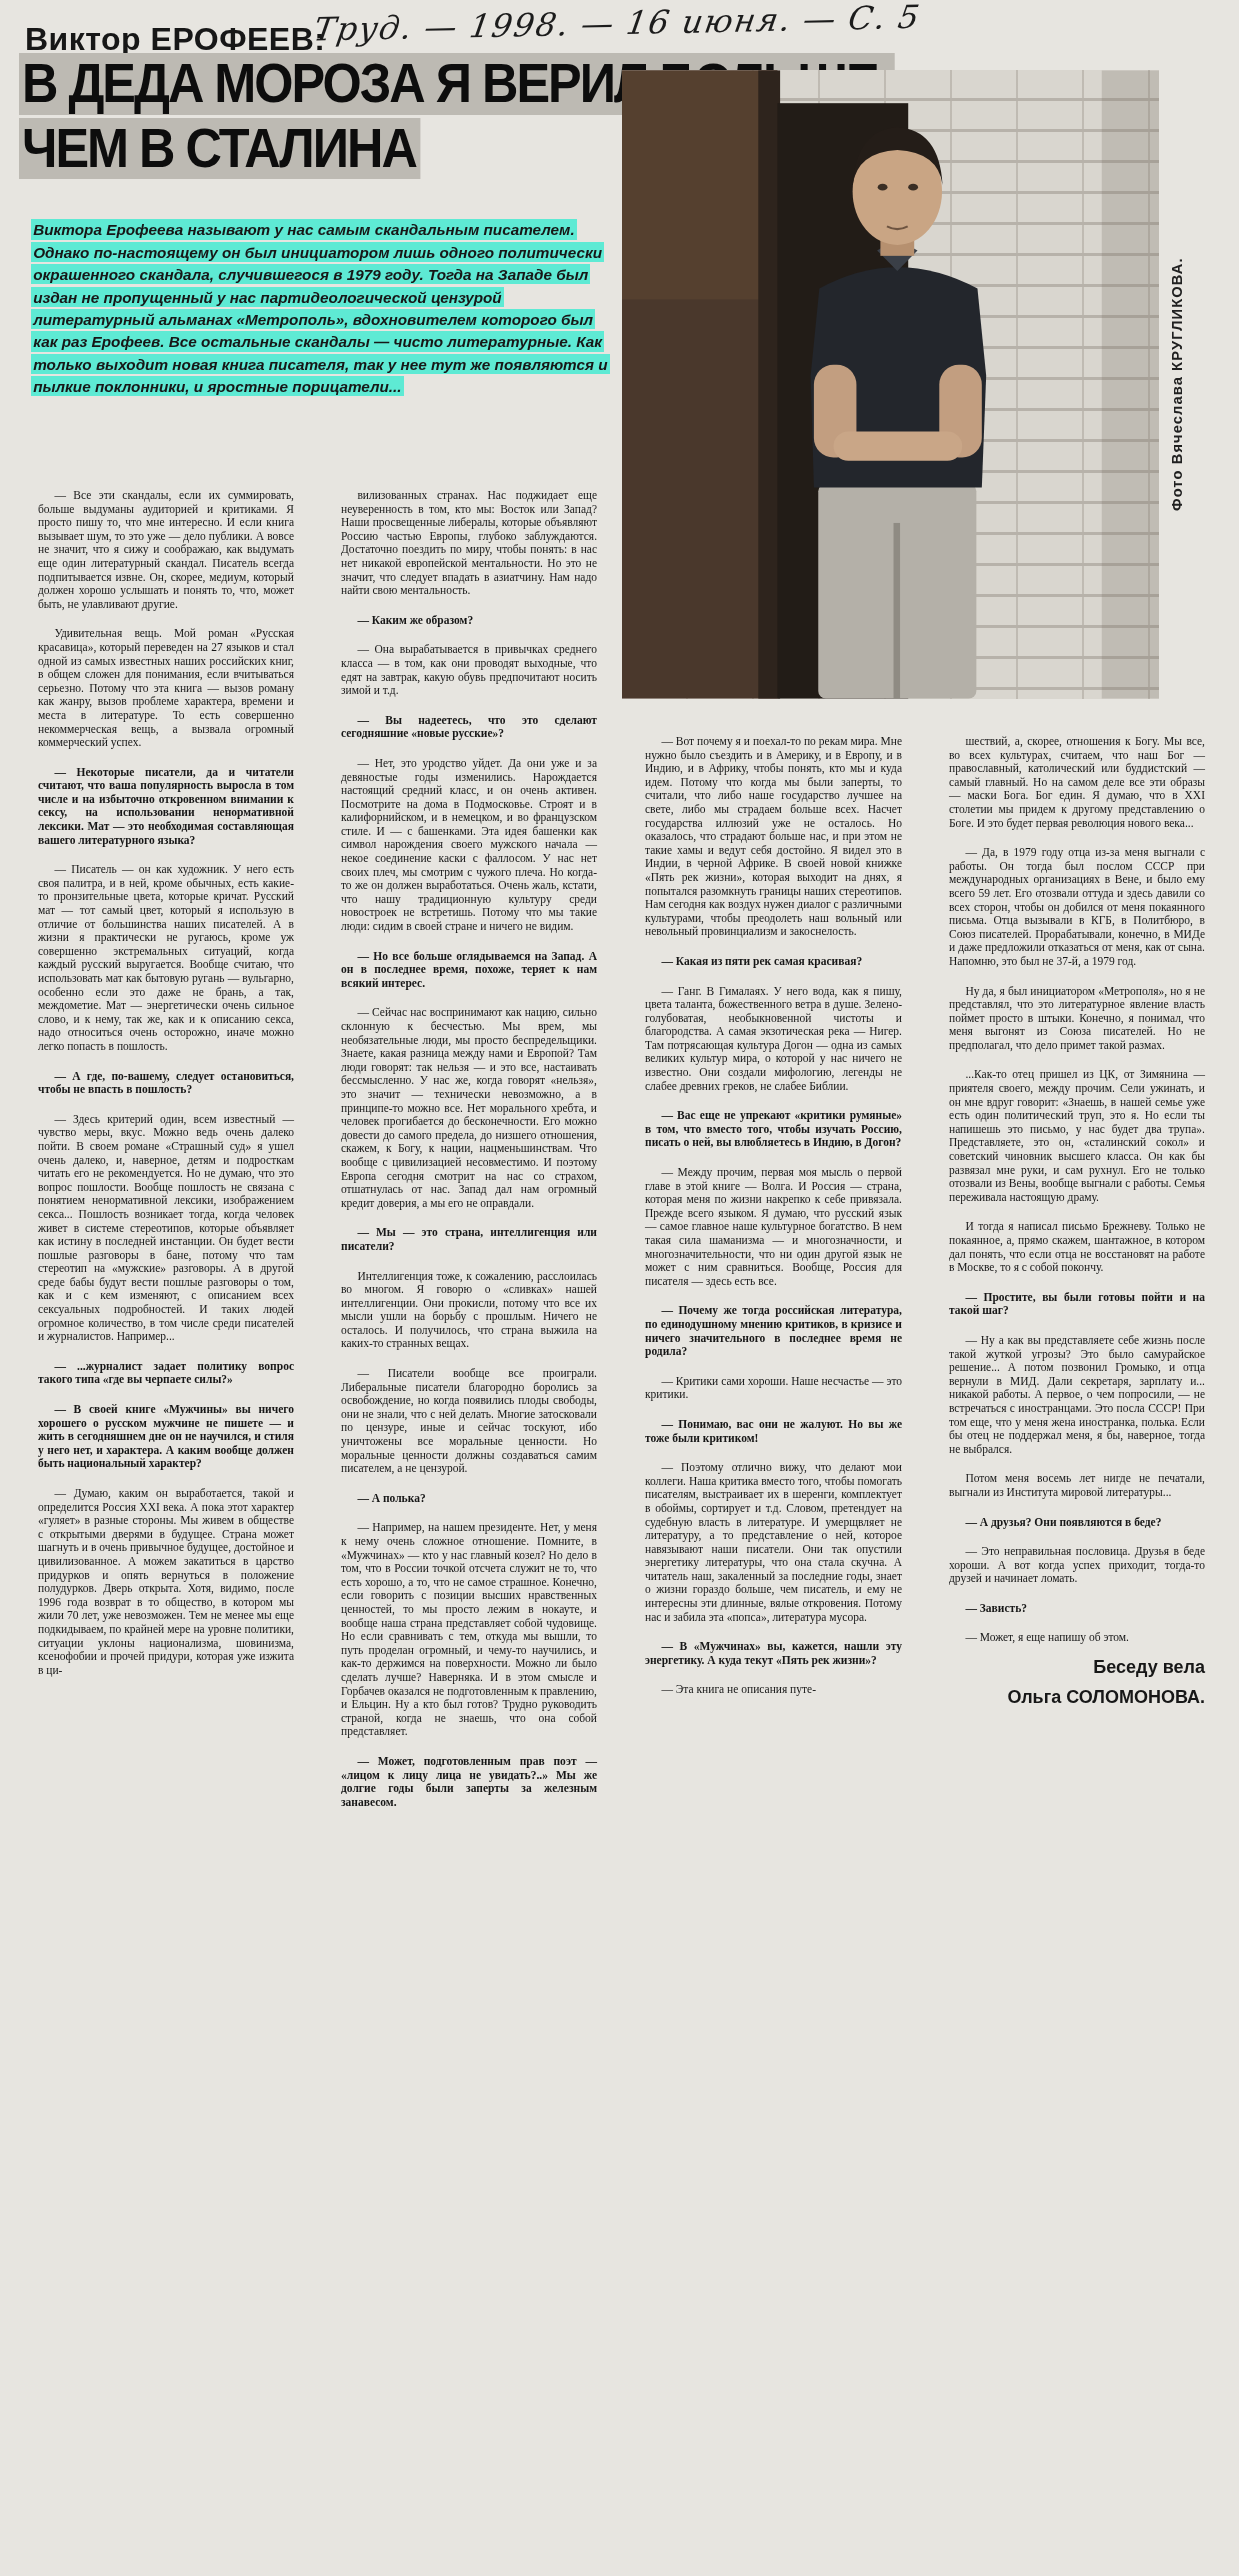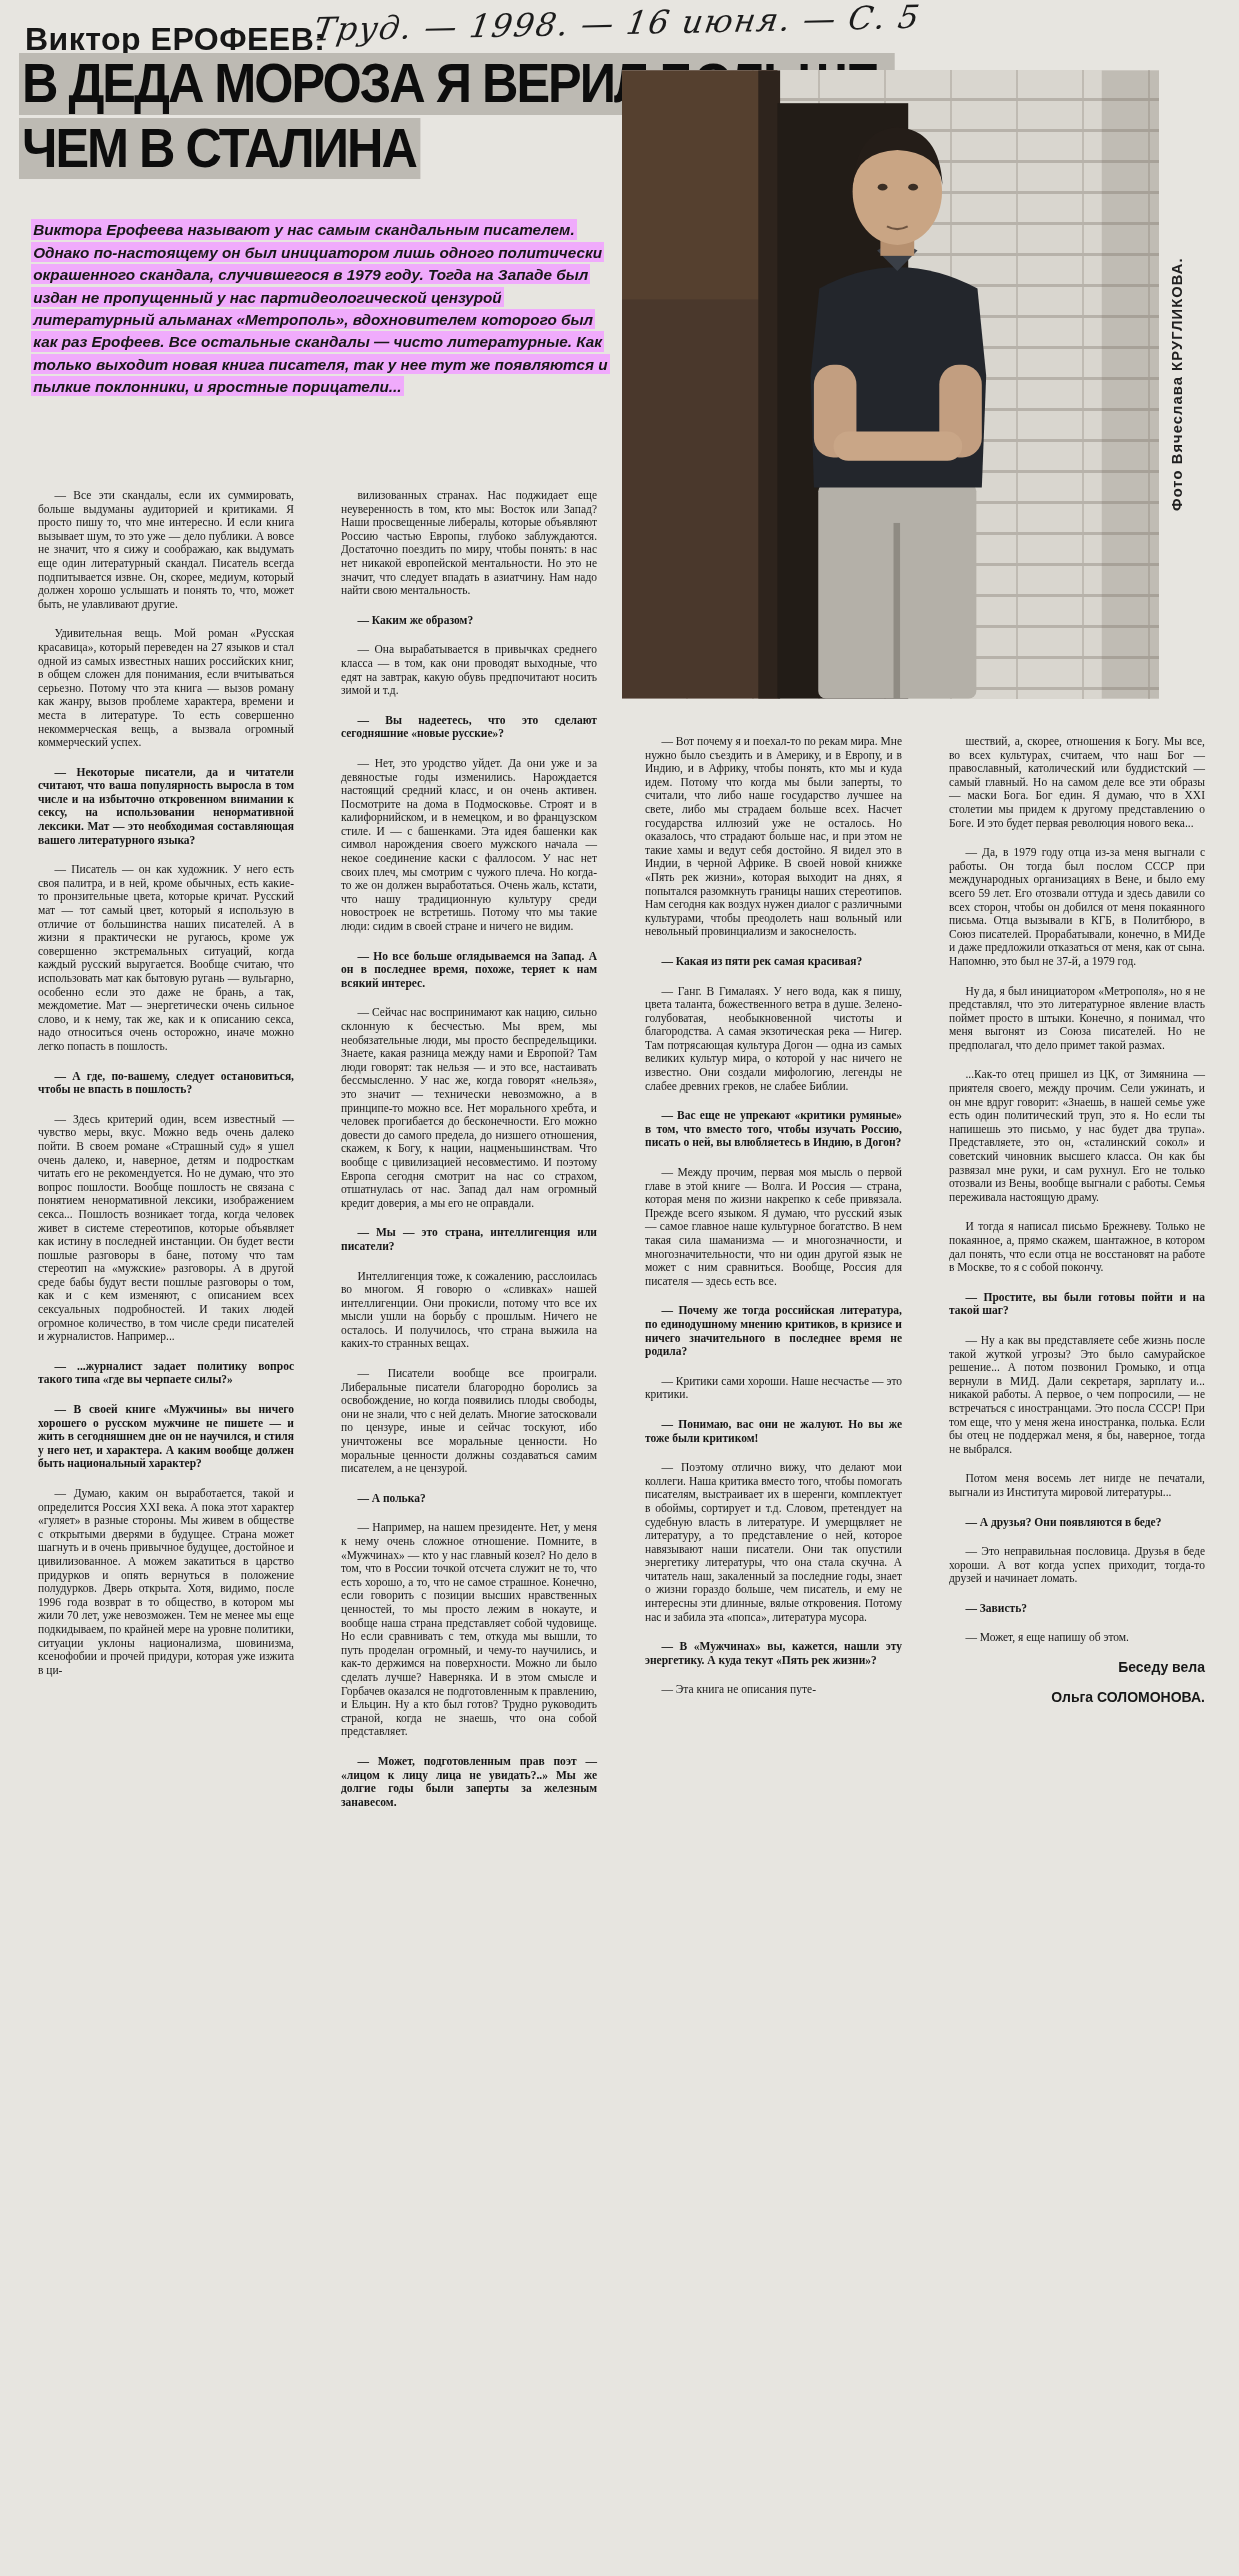--- a/index.html
+++ b/index.html
@@ -39,21 +39,21 @@
     white-space:nowrap;
   }
   .lead {
     position:absolute; left:31px; top:219px; width:579px; height:247px;
     font-family:"Liberation Sans", sans-serif;
     font-weight:bold; font-style:italic;
     font-size:15.3px; line-height:22.4px;
     overflow:hidden;
   }
   .lead span.hl-text {
-    background:#f0abfc;
+    background:#5eead4;
     box-decoration-break:clone; -webkit-box-decoration-break:clone;
     padding:1.6px 2.2px;
   }
   
   .photo {
     position:absolute; left:622px; top:70px; width:537px; height:629px;
     background:
       repeating-linear-gradient(to bottom, rgba(0,0,0,0) 0 28px, #b7b2aa 28px 31px),
       repeating-linear-gradient(to right, rgba(0,0,0,0) 0 64px, rgba(170,164,155,.55) 64px 66px),
       #d9d6cf;
@@ -73,21 +73,21 @@
     position:absolute; overflow:hidden;
     font-size:11.5px; line-height:13.6px;
     text-align:justify;
   }
   .col-1 { left:22px;   top:473px;  width:288px; height:2080px; }
   .col-2 { left:325px;  top:473px;  width:288px; height:2080px; }
   .col-3 { left:629px; top:719px; width:289px; height:1833px; }
   .col-4 { left:933px; top:719px; width:288px; height:1833px; }
   .col p { text-indent:16.4px; margin:16px; }
   .col p.q { font-weight:bold; }
-  .col p.sig { font-weight:bold; text-align:right; text-indent:0; margin-top:5.5px; font-family:"Liberation Sans", sans-serif; font-size:14px; }
+  .col p.sig { font-weight:bold; text-align:right; text-indent:0; margin-top:5.5px; font-family:"Liberation Sans", sans-serif; font-size:18px; }
 </style>
 </head>
 <body>
 
 <div class="annotation">Труд. — 1998. — 16 июня. — С. 5</div>
 
 <div class="byline">Виктор ЕРОФЕЕВ:</div>
 
 <div class="headline">
   <div class="hl-line">В ДЕДА МОРОЗА Я ВЕРИЛ БОЛЬШЕ,</div>

